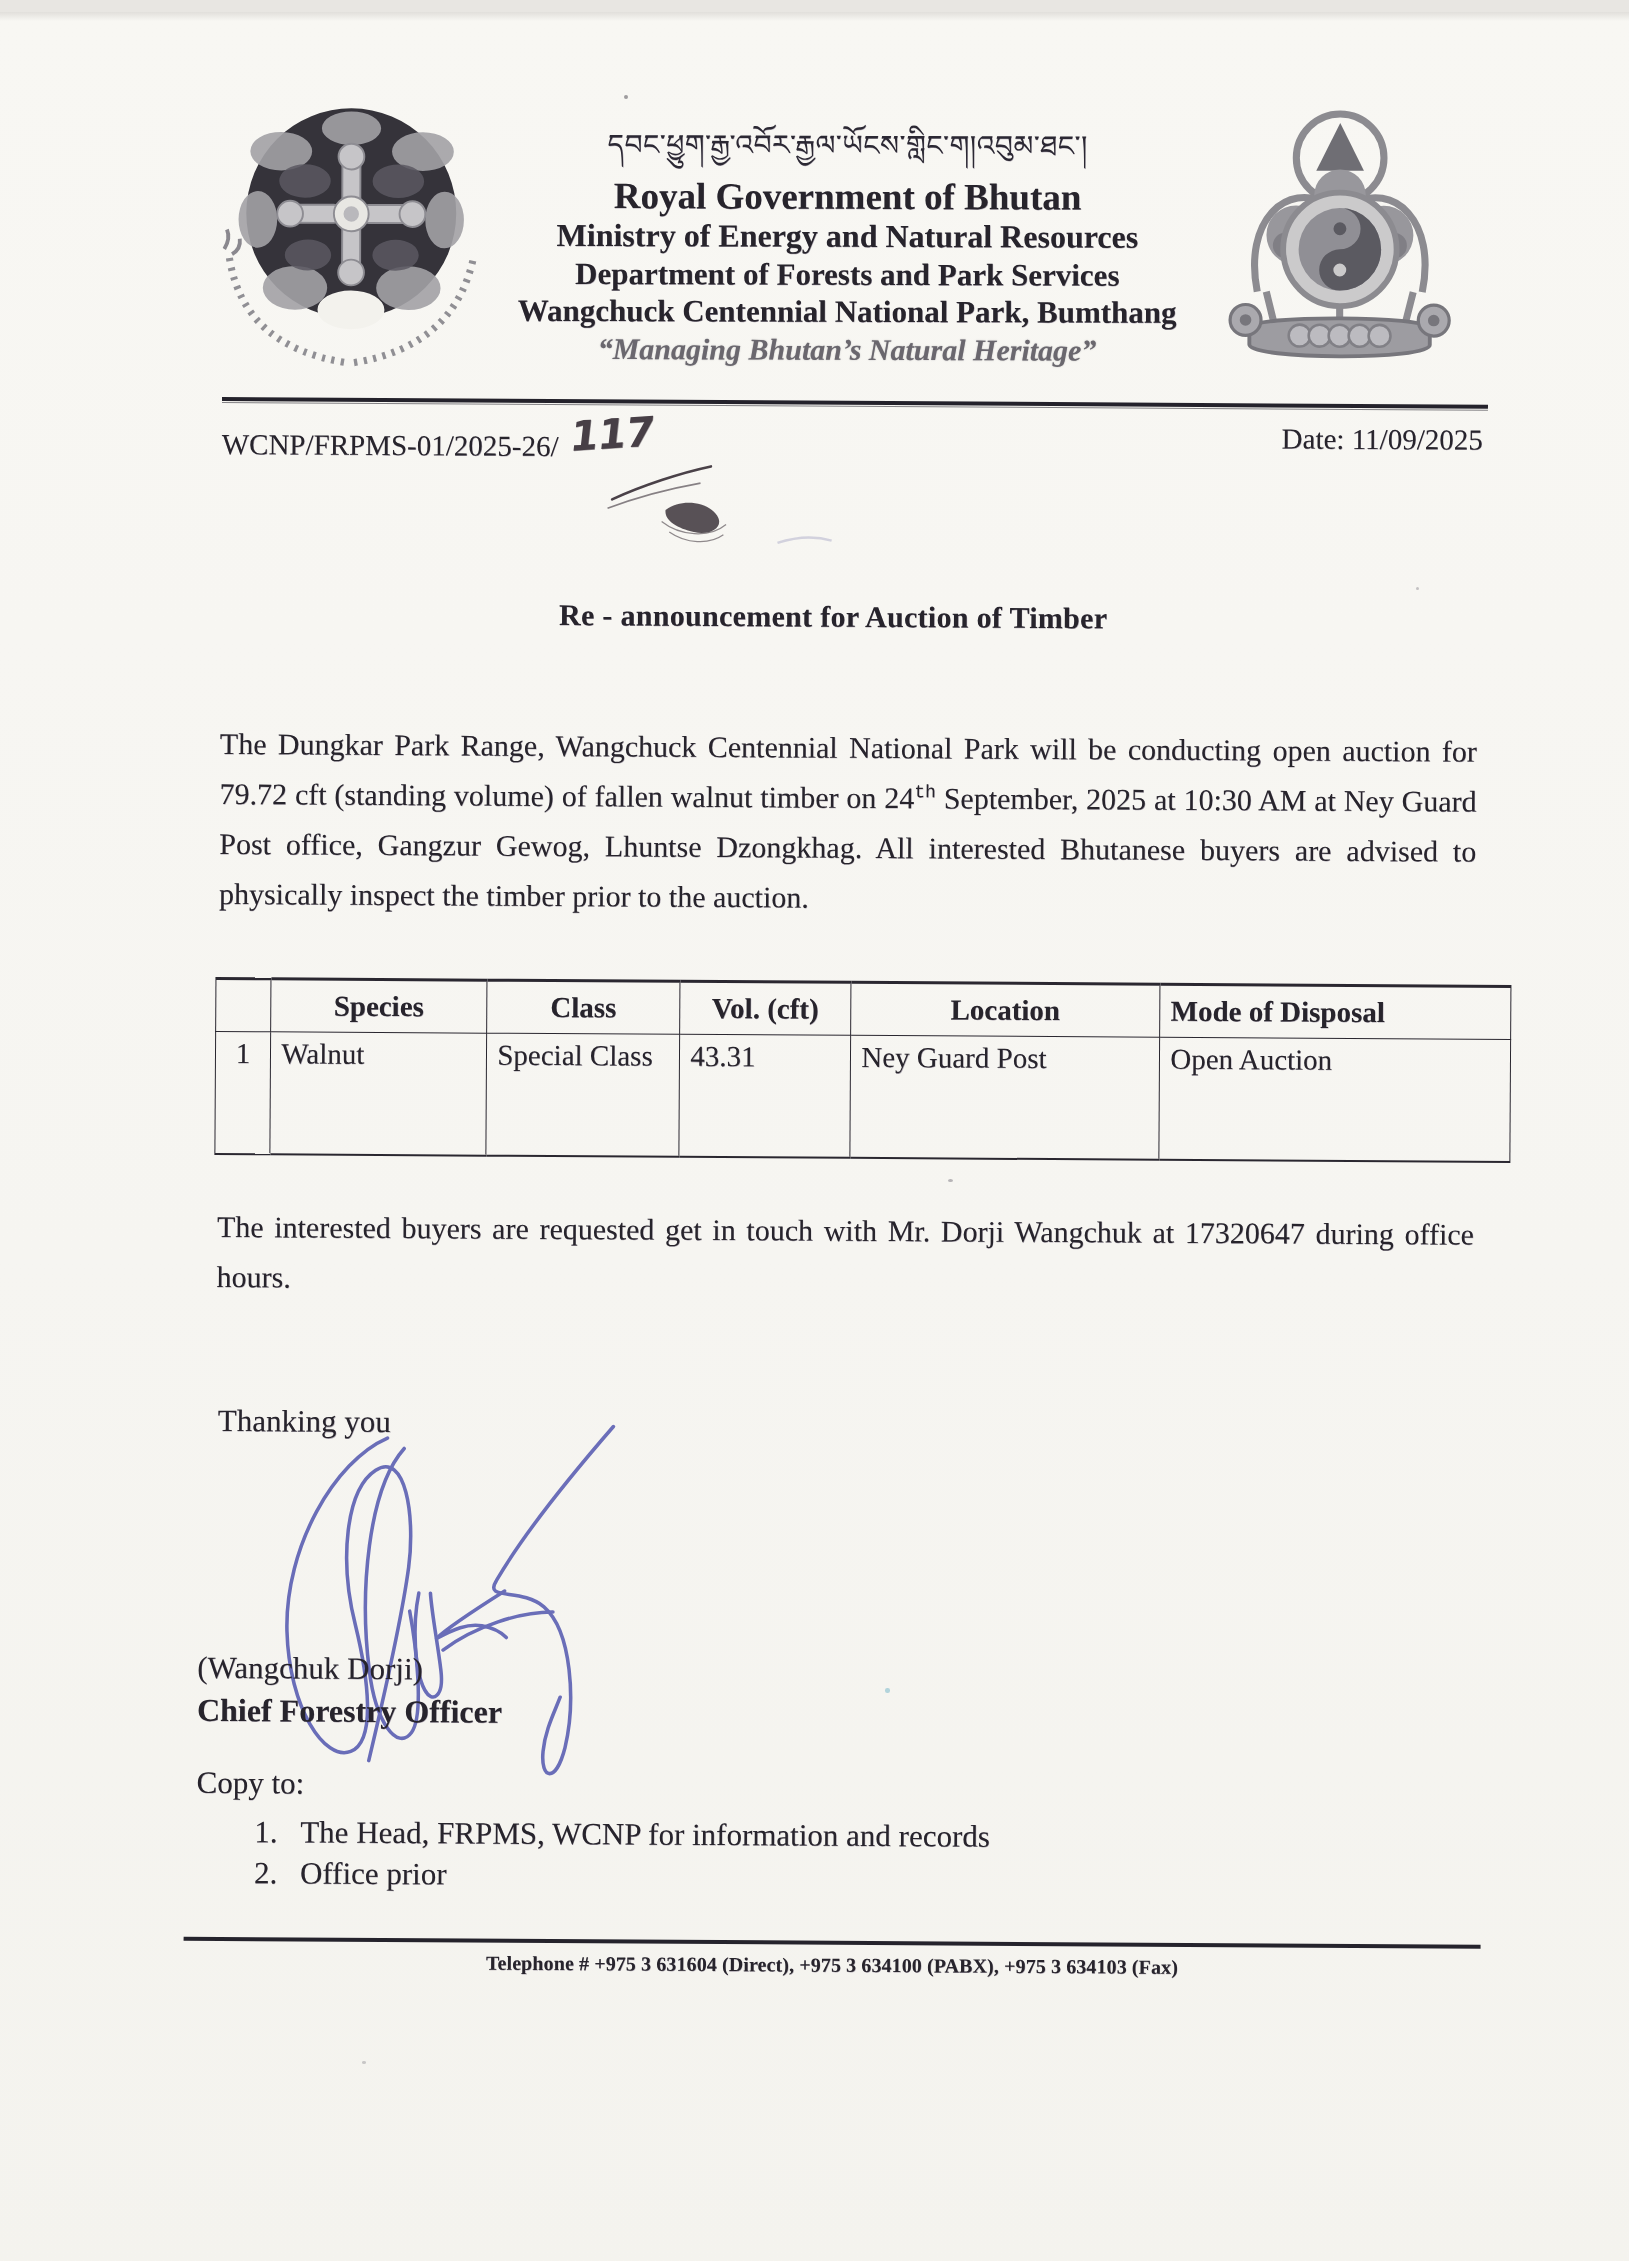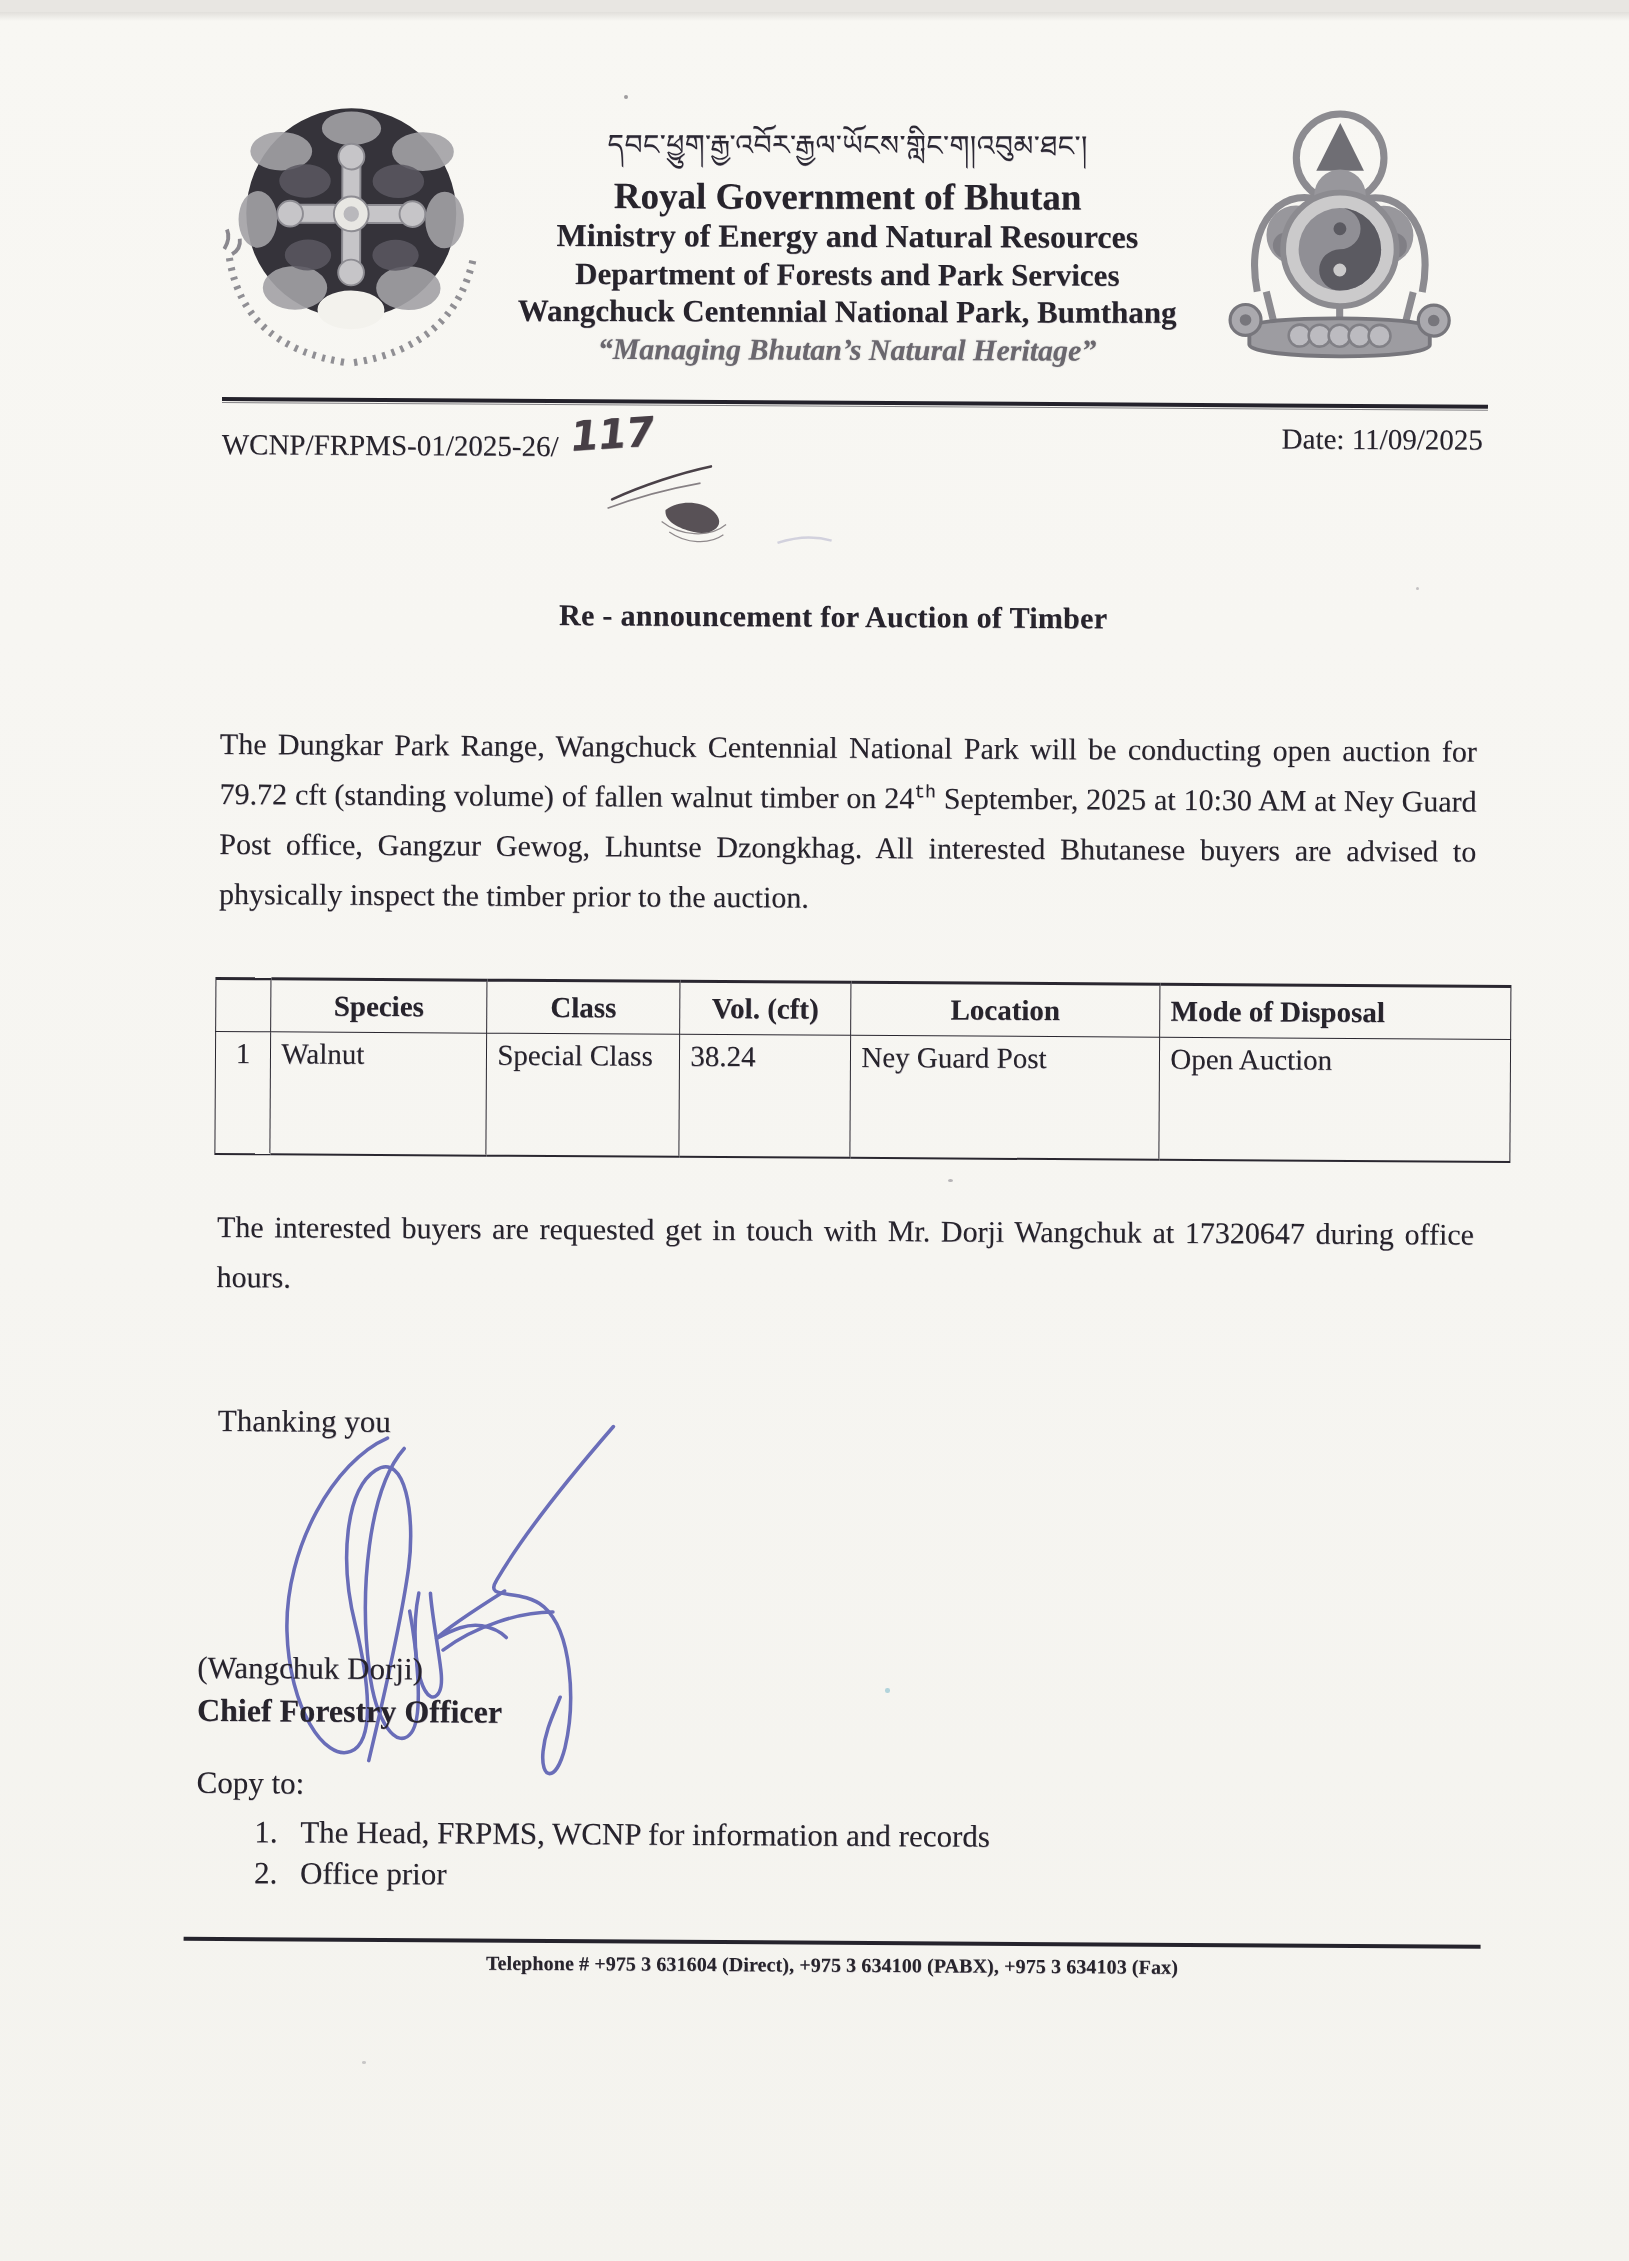--- a/index.html
+++ b/index.html
@@ -215,21 +215,21 @@
         <th>Species</th>
         <th>Class</th>
         <th>Vol. (cft)</th>
         <th>Location</th>
         <th class="left">Mode of Disposal</th>
       </tr>
       <tr class="data">
         <td class="num">1</td>
         <td>Walnut</td>
         <td>Special Class</td>
-        <td>38.24</td>
+        <td>43.31</td>
         <td>Ney Guard Post</td>
         <td>Open Auction</td>
       </tr>
     </tbody>
       </table>
 
     <div class="para p2 scantext">The interested buyers are requested get in touch with Mr. Dorji Wangchuk at 17320647 during office hours.</div>
 
     <div class="thanks scantext">Thanking you</div>
 

